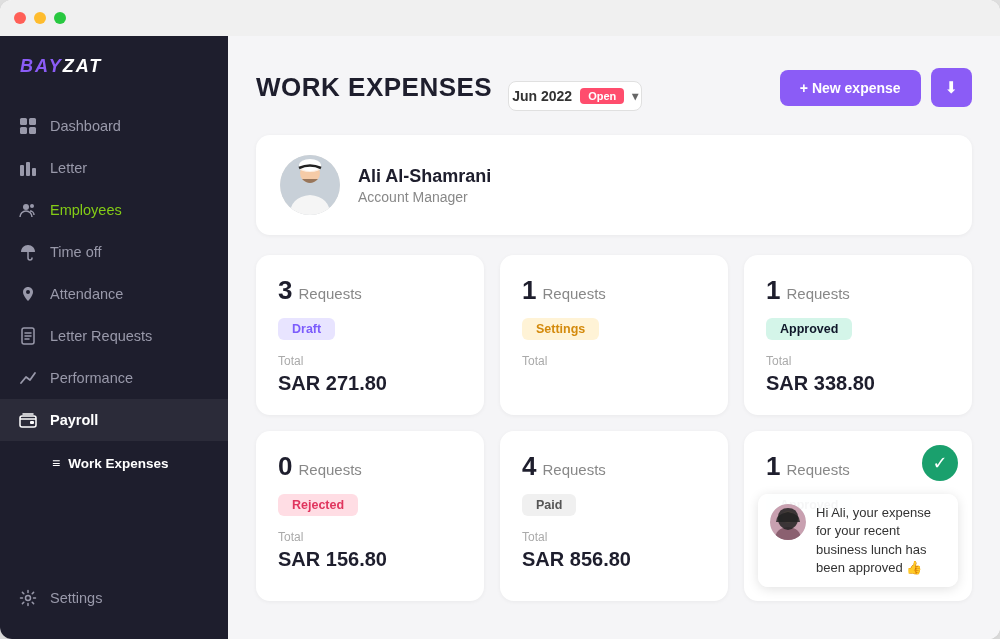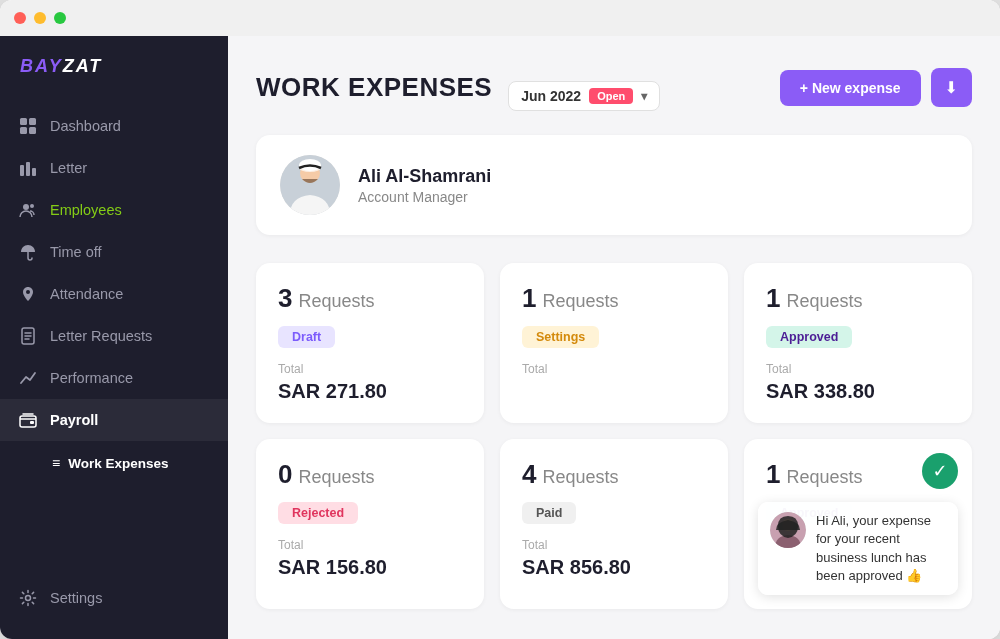--- a/index.html
+++ b/index.html
@@ -119,21 +119,21 @@
       text-transform: uppercase;
       letter-spacing: 0.5px;
     }
     .period-badge {
       display: flex;
       align-items: center;
       gap: 8px;
       background: #fff;
       border: 1px solid #e0e0e0;
       border-radius: 8px;
-      padding: 6px 12px;
+      padding: 6px 3px;
       font-size: 14px;
       font-weight: 600;
       color: #333;
       cursor: pointer;
       margin-top: 17px;
     }
     .open-badge {
       background: #ff4d6d;
       color: #fff;
       border-radius: 4px;
@@ -171,21 +171,21 @@
       cursor: pointer;
     }
     
     .user-card {
       background: #fff;
       border-radius: 14px;
       padding: 20px 24px;
       display: flex;
       align-items: center;
       gap: 18px;
-      margin-bottom: 28px;
+      margin-bottom: 20px;
       box-shadow: 0 1px 4px rgba(0,0,0,0.05);
     }
     .user-avatar {
       width: 60px; height: 60px;
       border-radius: 50%;
       overflow: hidden;
       flex-shrink: 0;
       background: #ddd;
       display: flex; align-items: center; justify-content: center;
     }
@@ -218,34 +218,34 @@
       align-items: baseline;
       gap: 6px;
       margin-bottom: 12px;
     }
     .card-count {
       font-size: 26px;
       font-weight: 800;
       color: #1e1e2d;
     }
     .card-requests {
-      font-size: 18px;
+      font-size: 15px;
       color: #888;
     }
     .status-pill {
       display: inline-block;
       border-radius: 6px;
       padding: 4px 14px;
       font-size: 12.5px;
       font-weight: 600;
       margin-bottom: 14px;
     }
     .status-draft { background: #e8e4ff; color: #7c5cfc; }
     .status-pending { background: #fff3d6; color: #d48a0c; }
-    .status-approved { background: #d4f5e9; color: #4c1d95; text-align: center; }
+    .status-approved { background: #d4f5e9; color: #0f172a; text-align: center; }
     .status-rejected { background: #ffdde4; color: #e0355e; }
     .status-paid { background: #f0f0f0; color: #555; }
     .card-total-label {
       font-size: 12px;
       color: #aaa;
       margin-bottom: 4px;
     }
     .card-total-value {
       font-size: 20px;
       font-weight: 800;

